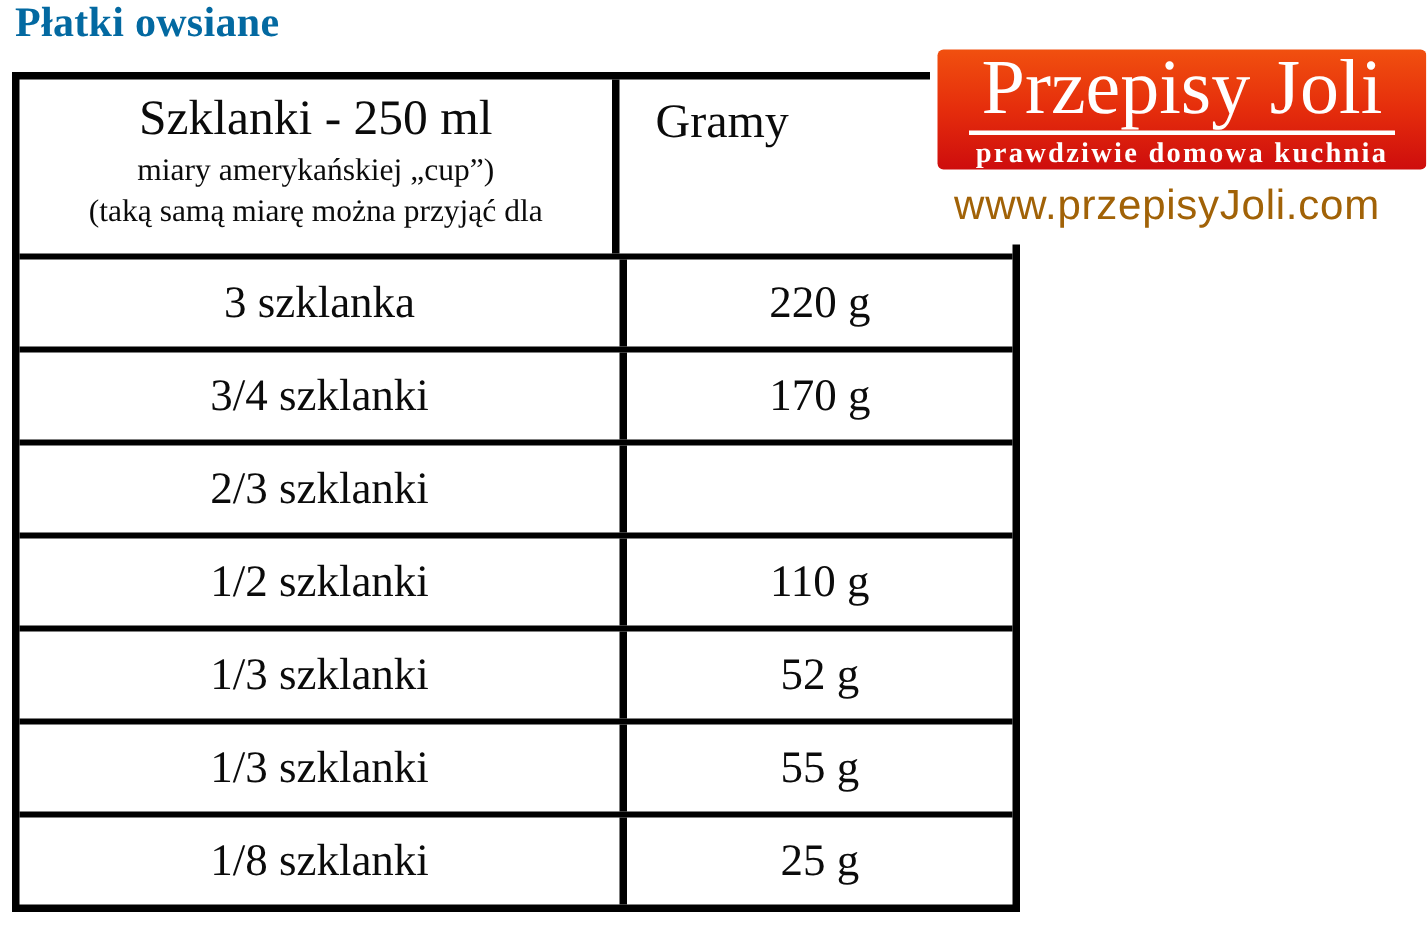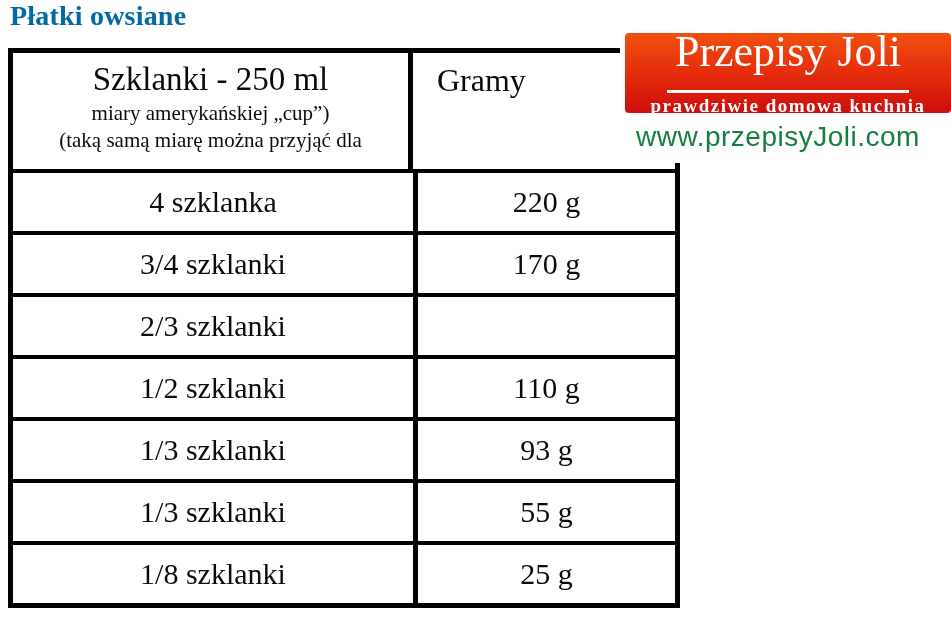--- a/index.html
+++ b/index.html
@@ -87,44 +87,44 @@
     height: 80px;
     background: linear-gradient(180deg, #f1500f 0%, #e52d0c 50%, #ce0d0d 100%);
     border-radius: 4px;
     display: flex;
     flex-direction: column;
     align-items: center;
     justify-content: center;
     color: #ffffff;
   }
   .logo-brand {
-    font-size: 44px;
+    font-size: 52px;
     line-height: 1;
     border-bottom: 3px solid #ffffff;
-    padding: 0 8px 16px 8px;
+    padding: 0 8px 2px 8px;
     white-space: nowrap;
   }
   .logo-tagline {
     font-size: 19px;
     font-weight: bold;
     letter-spacing: 1.5px;
     margin-top: 2px;
     white-space: nowrap;
   }
   .logo-website {
     position: absolute;
     left: 622px;
     top: 121px;
     width: 312px;
     text-align: center;
     font-family: "Liberation Sans", "DejaVu Sans", sans-serif;
     font-size: 28px;
     font-weight: 300;
     letter-spacing: 0.5px;
-    color: #15803d;
+    color: #a16207;
   }
 </style>
 </head>
 <body>
 
 <div class="canvas">
 
   <h1 class="page-title">Płatki owsiane</h1>
 
   <div class="conversion-table">
@@ -134,37 +134,37 @@
         <div class="cups-title">Szklanki - 250 ml</div>
         <div class="cups-note">miary amerykańskiej „cup”)</div>
         <div class="cups-note">(taką samą miarę można przyjąć dla</div>
       </div>
       <div class="cell-grams">
         <div class="grams-title">Gramy</div>
       </div>
     </div>
 
     <div class="trow body-row">
-      <div class="cell-cups">4 szklanka</div>
+      <div class="cell-cups">3 szklanka</div>
       <div class="cell-grams">220 g</div>
     </div>
     <div class="trow body-row">
       <div class="cell-cups">3/4 szklanki</div>
       <div class="cell-grams">170 g</div>
     </div>
     <div class="trow body-row">
       <div class="cell-cups">2/3 szklanki</div>
     </div>
     <div class="trow body-row">
       <div class="cell-cups">1/2 szklanki</div>
       <div class="cell-grams">110 g</div>
     </div>
     <div class="trow body-row">
       <div class="cell-cups">1/3 szklanki</div>
-      <div class="cell-grams">93 g</div>
+      <div class="cell-grams">52 g</div>
     </div>
     <div class="trow body-row">
       <div class="cell-cups">1/3 szklanki</div>
       <div class="cell-grams">55 g</div>
     </div>
     <div class="trow body-row">
       <div class="cell-cups">1/8 szklanki</div>
       <div class="cell-grams">25 g</div>
     </div>
 

